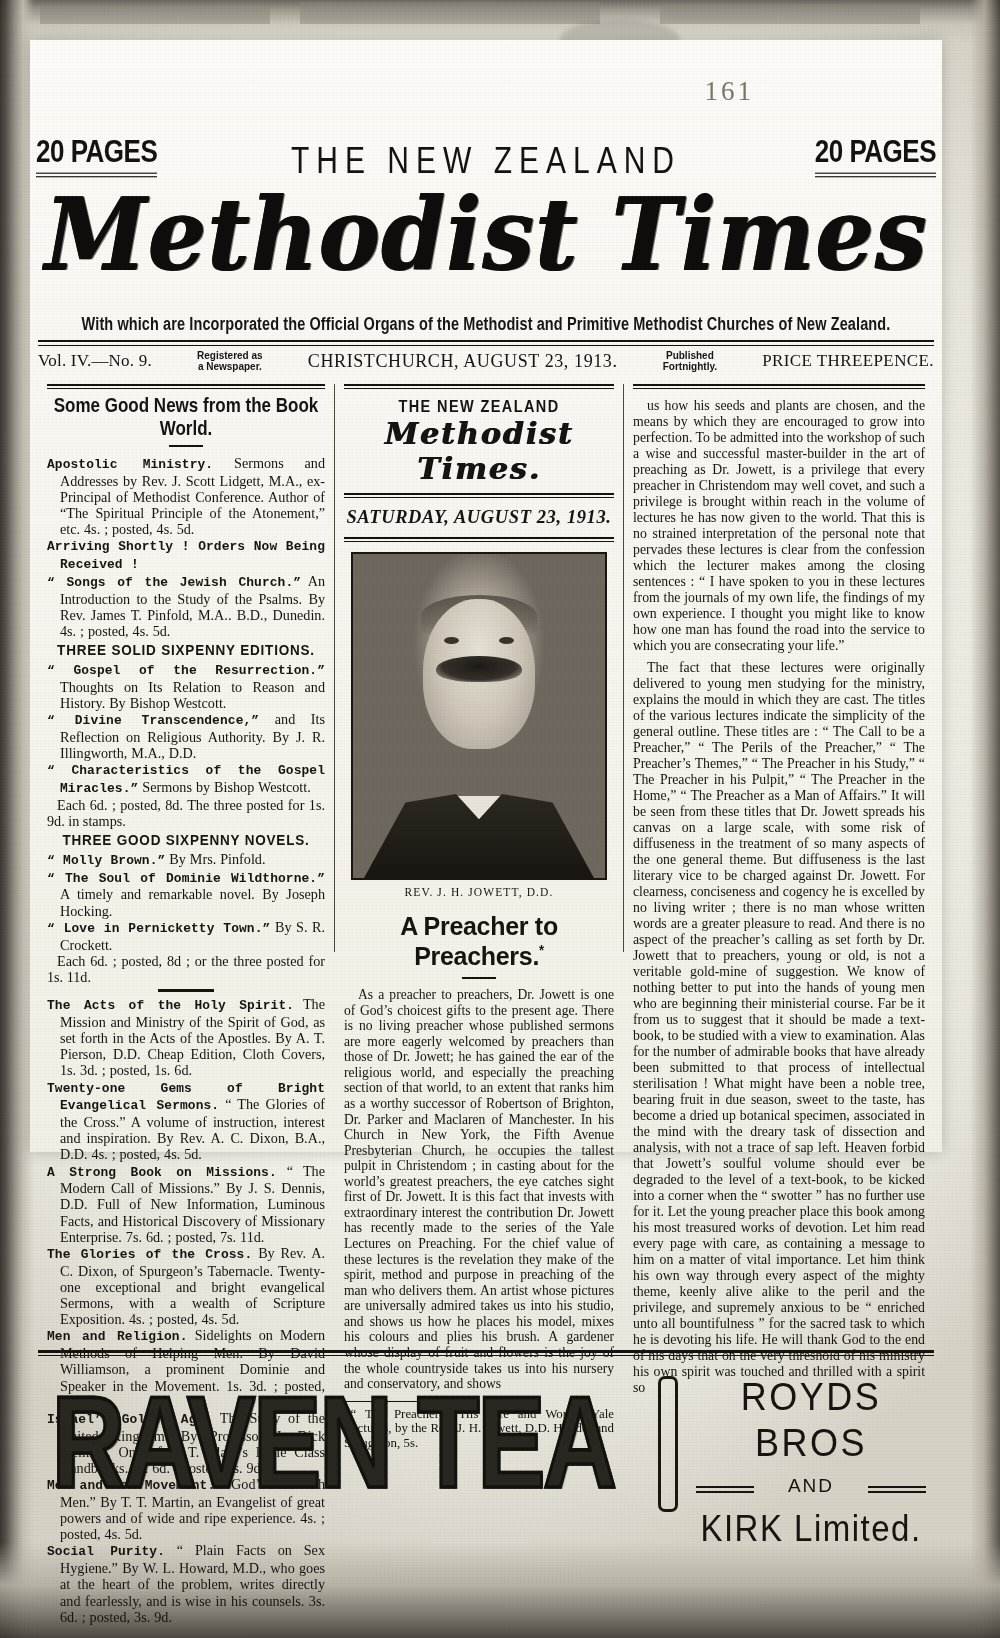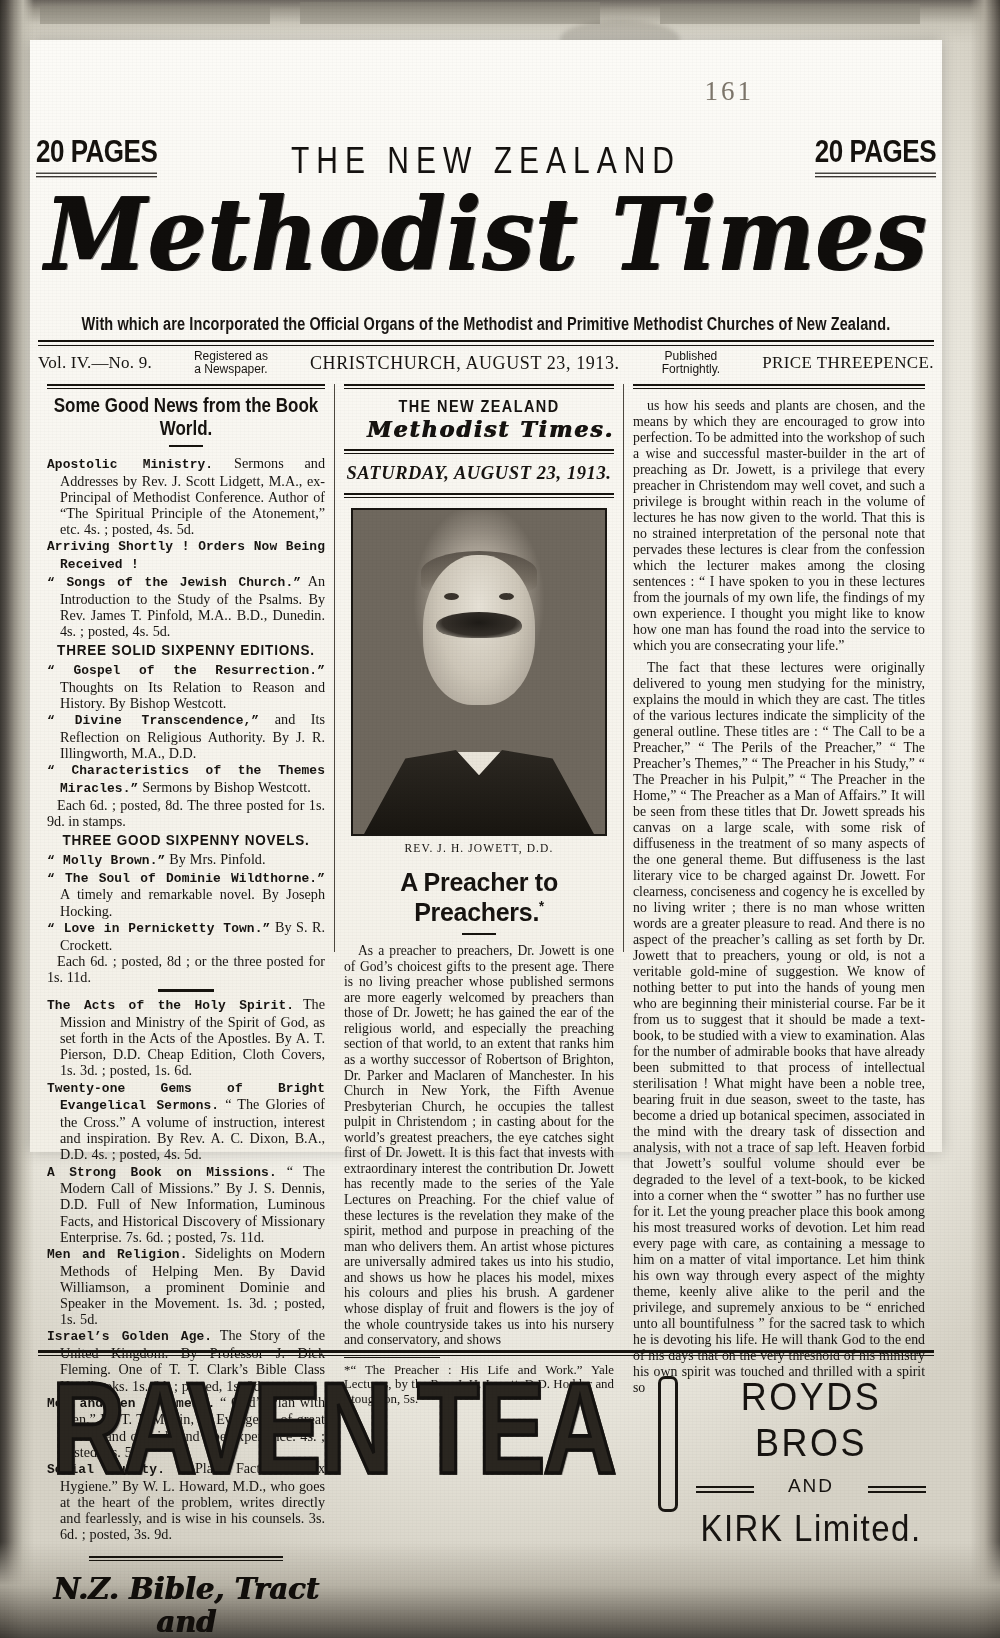--- a/index.html
+++ b/index.html
@@ -120,21 +120,21 @@
   .volline {
     position: absolute; left: 8px; right: 8px; top: 310px;
     display: flex; align-items: center; justify-content: space-between;
     font-family: "Liberation Serif", serif;
   }
   .volline .vol {
     font-size: 17px; letter-spacing: .2px;
   }
   .volline .brk {
     font-family: "Liberation Sans", sans-serif;
-    font-size: 12px; font-weight: 400; line-height: 1.12;
+    font-size: 10px; font-weight: 700; line-height: 1.12;
     text-align: center;
   }
   .volline .brk .bk { display:block; }
   .volline .place {
     font-size: 18px; letter-spacing: .6px;
   }
   .volline .price {
     font-size: 17px; letter-spacing: .4px;
   }
 
@@ -211,21 +211,21 @@
 
   
   .mt-kicker {
     font-family: "Liberation Sans", sans-serif;
     font-weight: 700; font-size: 14.5px; letter-spacing: 1.4px;
     text-align:center; transform: scaleY(1.2); margin: 8px 0 2px;
   }
   .mt-goth {
     font-family: "DejaVu Serif", serif;
     font-weight: 700; font-style: italic;
-    font-size: 22px; text-align:right; letter-spacing: 2px;
+    font-size: 30px; text-align:center; letter-spacing: 2px;
     text-shadow: 1px 0 0 #120f0c;
     margin-bottom: 7px;
   }
   .mt-rule2 {
     border-top: 2px solid #17140f; border-bottom: 1px solid #17140f;
     height: 2px; margin: 6px 0 9px;
   }
   .mt-date {
     font-family: "Liberation Serif", serif;
     font-style: italic; font-weight: 700;
@@ -311,21 +311,21 @@
   
   .bottom-rule {
     position:absolute; left: 8px; right: 8px; top: 1310px;
     border-top: 3px solid #17140f;
     border-bottom: 1px solid #17140f;
     height: 2px;
   }
   .raven {
     position:absolute; left: 10px; top: 1328px;
     width: 600px; height: 148px;
-    display:flex; align-items:flex-start;
+    display:flex; align-items:center;
   }
   .raven-text {
     font-family: "Liberation Sans", sans-serif;
     font-weight: 700;
     font-size: 106px;
     letter-spacing: -2px;
     color: #2a2620;
     -webkit-text-stroke: 3px #141210;
     text-shadow: 2px 2px 0 rgba(20,18,16,.35);
     transform: scaleY(1.22) scaleX(.96);
@@ -440,21 +440,21 @@
         <div>
           <div class="entry">
             <b>“ Gospel of the Resurrection.”</b>
             <span class="plain">Thoughts on Its Relation to Reason and History. By Bishop Westcott.</span>
           </div>
           <div class="entry">
             <b>“ Divine Transcendence,”</b>
             <span class="plain">and Its Reflection on Religious Authority. By J. R. Illingworth, M.A., D.D.</span>
           </div>
           <div class="entry">
-            <b>“ Characteristics of the Themes Miracles.”</b>
+            <b>“ Characteristics of the Gospel Miracles.”</b>
             <span class="plain">Sermons by Bishop Westcott.</span>
           </div>
           <div class="note">Each 6d. ; posted, 8d. The three posted for 1s. 9d. in stamps.</div>
         </div>
 
         <div class="section-head">THREE GOOD SIXPENNY NOVELS.</div>
         <div>
           <div class="entry">
             <b>“ Molly Brown.”</b>
             <span class="plain">By Mrs. Pinfold.</span>
@@ -477,20 +477,24 @@
             <b>The Acts of the Holy Spirit.</b>
             <span class="plain">The Mission and Ministry of the Spirit of God, as set forth in the Acts of the Apostles. By A. T. Pierson, D.D. Cheap Edition, Cloth Covers, 1s. 3d. ; posted, 1s. 6d.</span>
           </div>
           <div class="entry">
             <b>Twenty-one Gems of Bright Evangelical Sermons.</b>
             <span class="plain">“ The Glories of the Cross.” A volume of instruction, interest and inspiration. By Rev. A. C. Dixon, B.A., D.D. 4s. ; posted, 4s. 5d.</span>
           </div>
           <div class="entry">
             <b>A Strong Book on Missions.</b>
             <span class="plain">“ The Modern Call of Missions.” By J. S. Dennis, D.D. Full of New Information, Luminous Facts, and Historical Discovery of Missionary Enterprise. 7s. 6d. ; posted, 7s. 11d.</span>
+          </div>
+          <div class="entry">
+            <b>The Glories of the Cross.</b>
+            <span class="plain">By Rev. A. C. Dixon, of Spurgeon’s Tabernacle. Twenty-one exceptional and bright evangelical Sermons, with a wealth of Scripture Exposition. 4s. ; posted, 4s. 5d.</span>
           </div>
           <div class="entry">
             <b>Men and Religion.</b>
             <span class="plain">Sidelights on Modern Methods of Helping Men. By David Williamson, a prominent Dominie and Speaker in the Movement. 1s. 3d. ; posted, 1s. 5d.</span>
           </div>
           <div class="entry">
             <b>Israel’s Golden Age.</b>
             <span class="plain">The Story of the United Kingdom. By Professor J. Dick Fleming. One of T. T. Clark’s Bible Class Handbooks. 1s. 6d. ; posted, 1s. 9d.</span>
           </div>
           <div class="entry">

